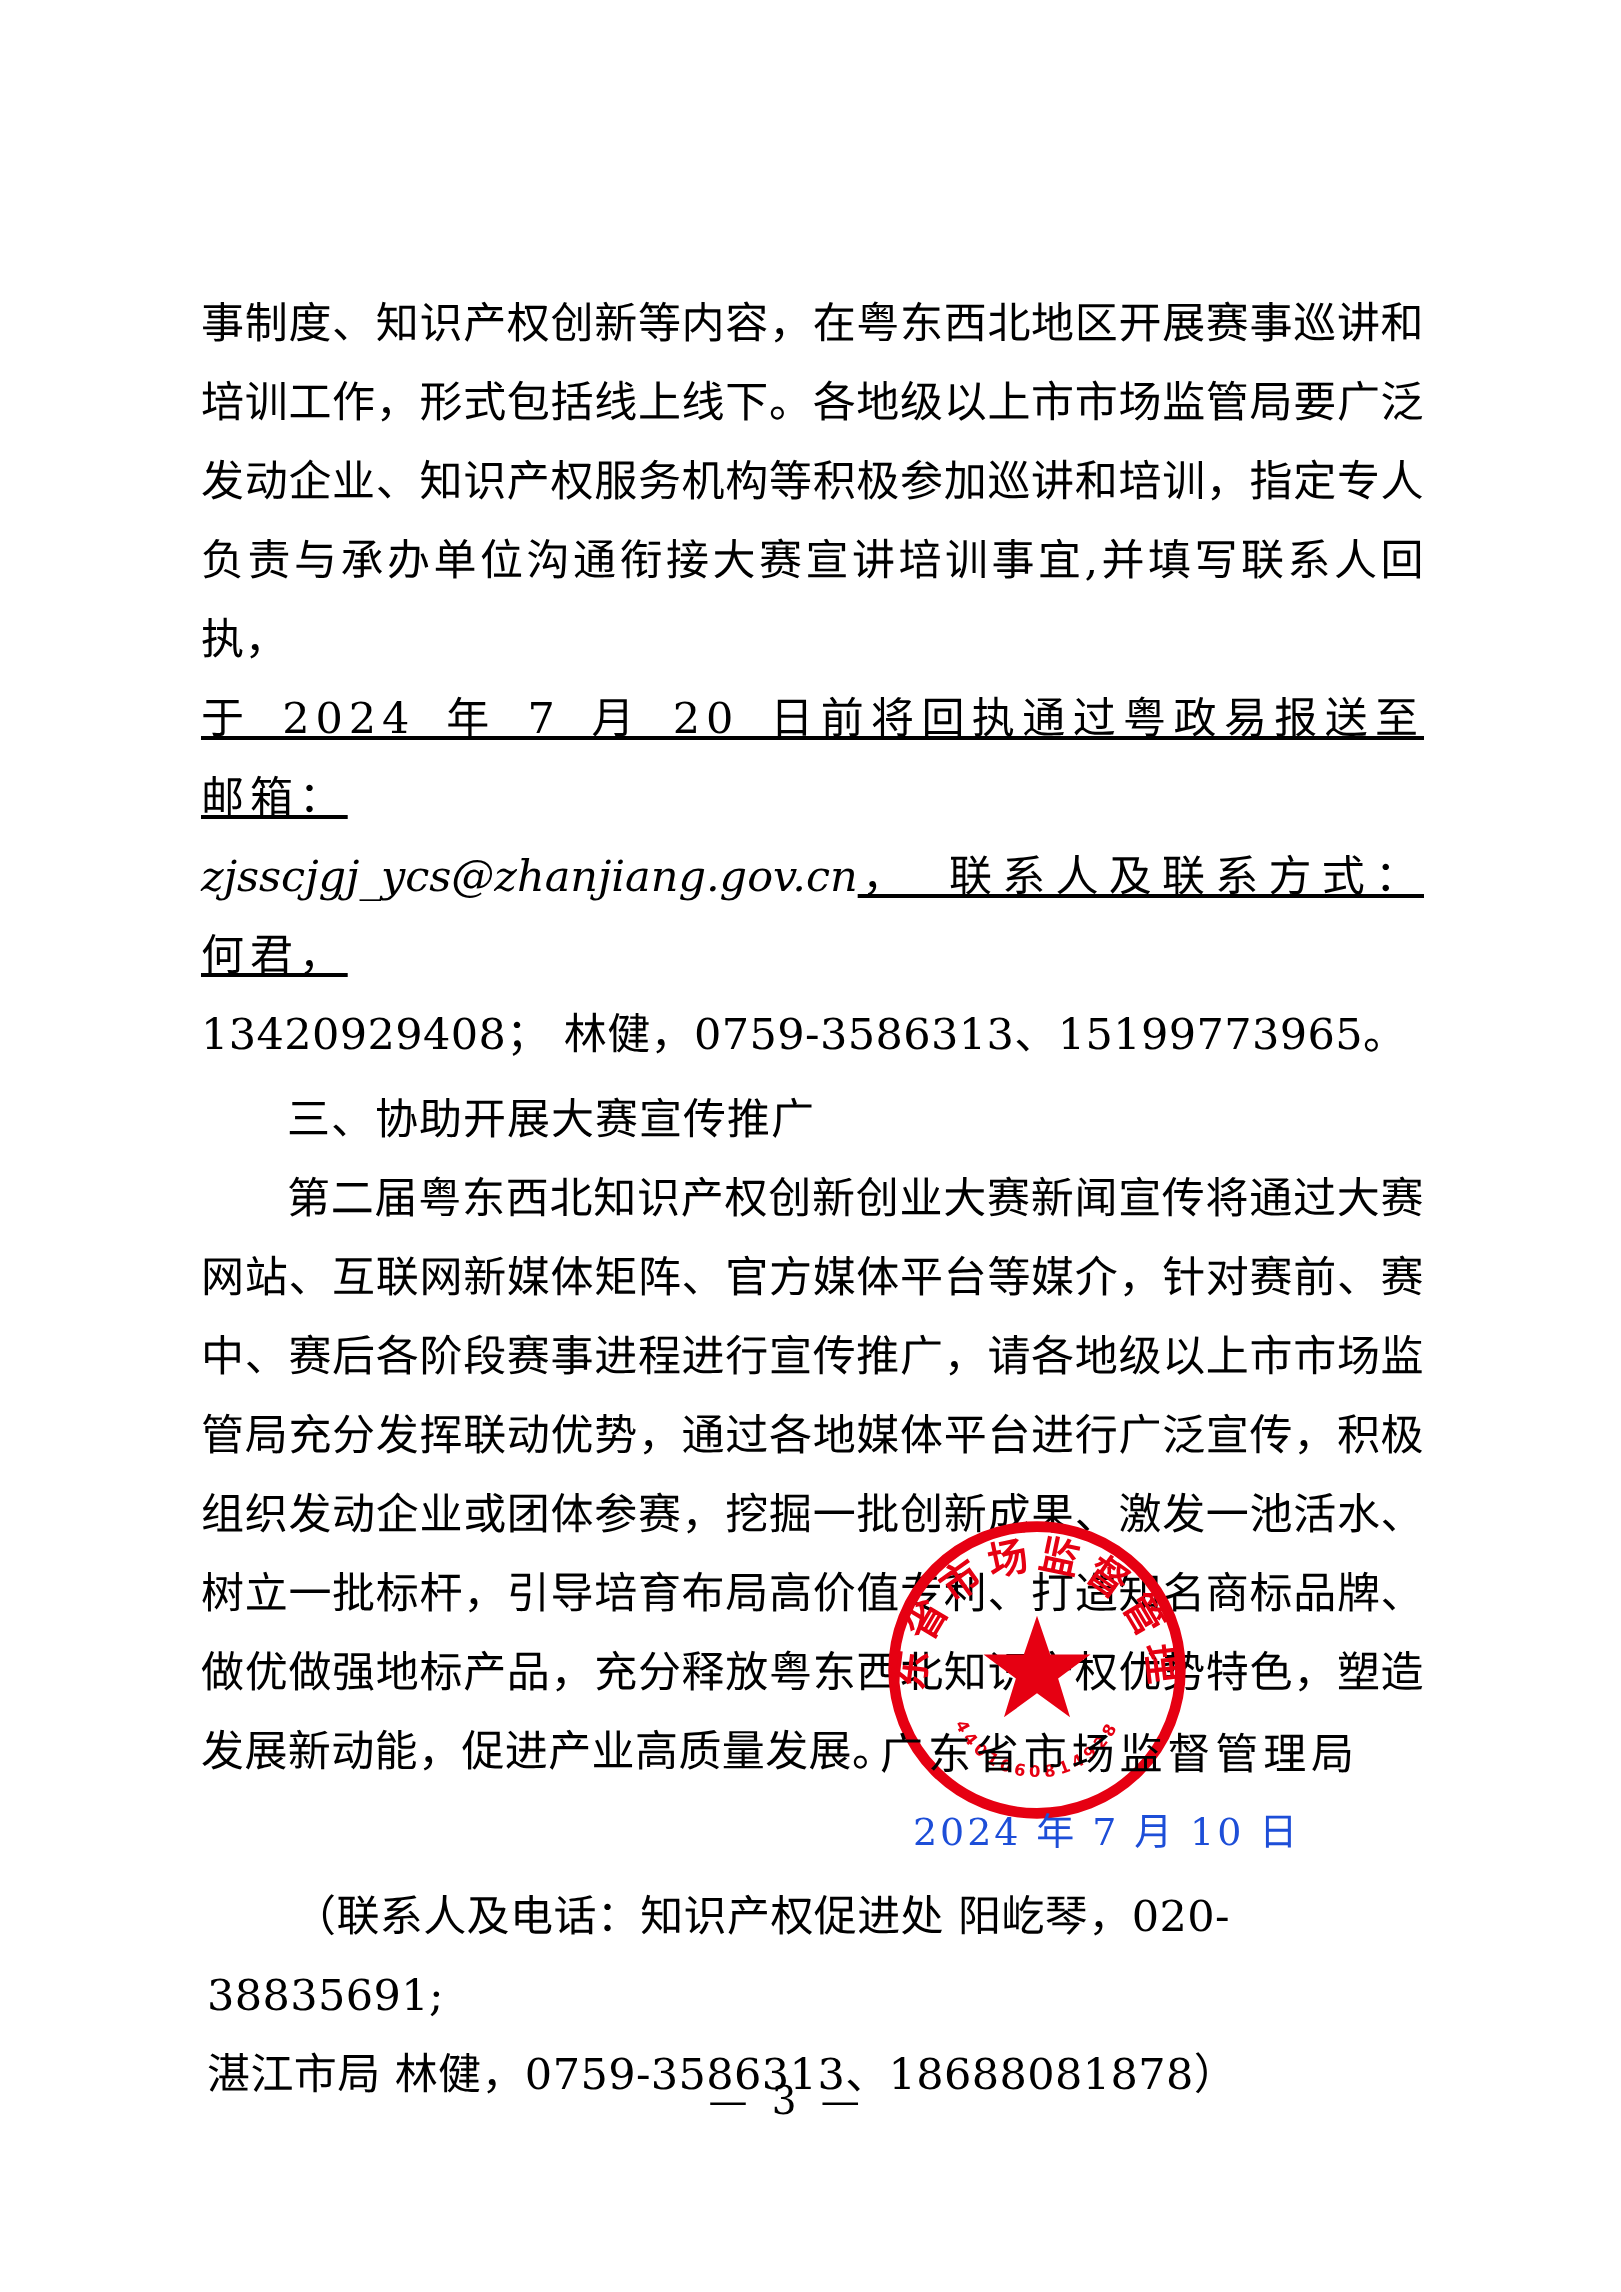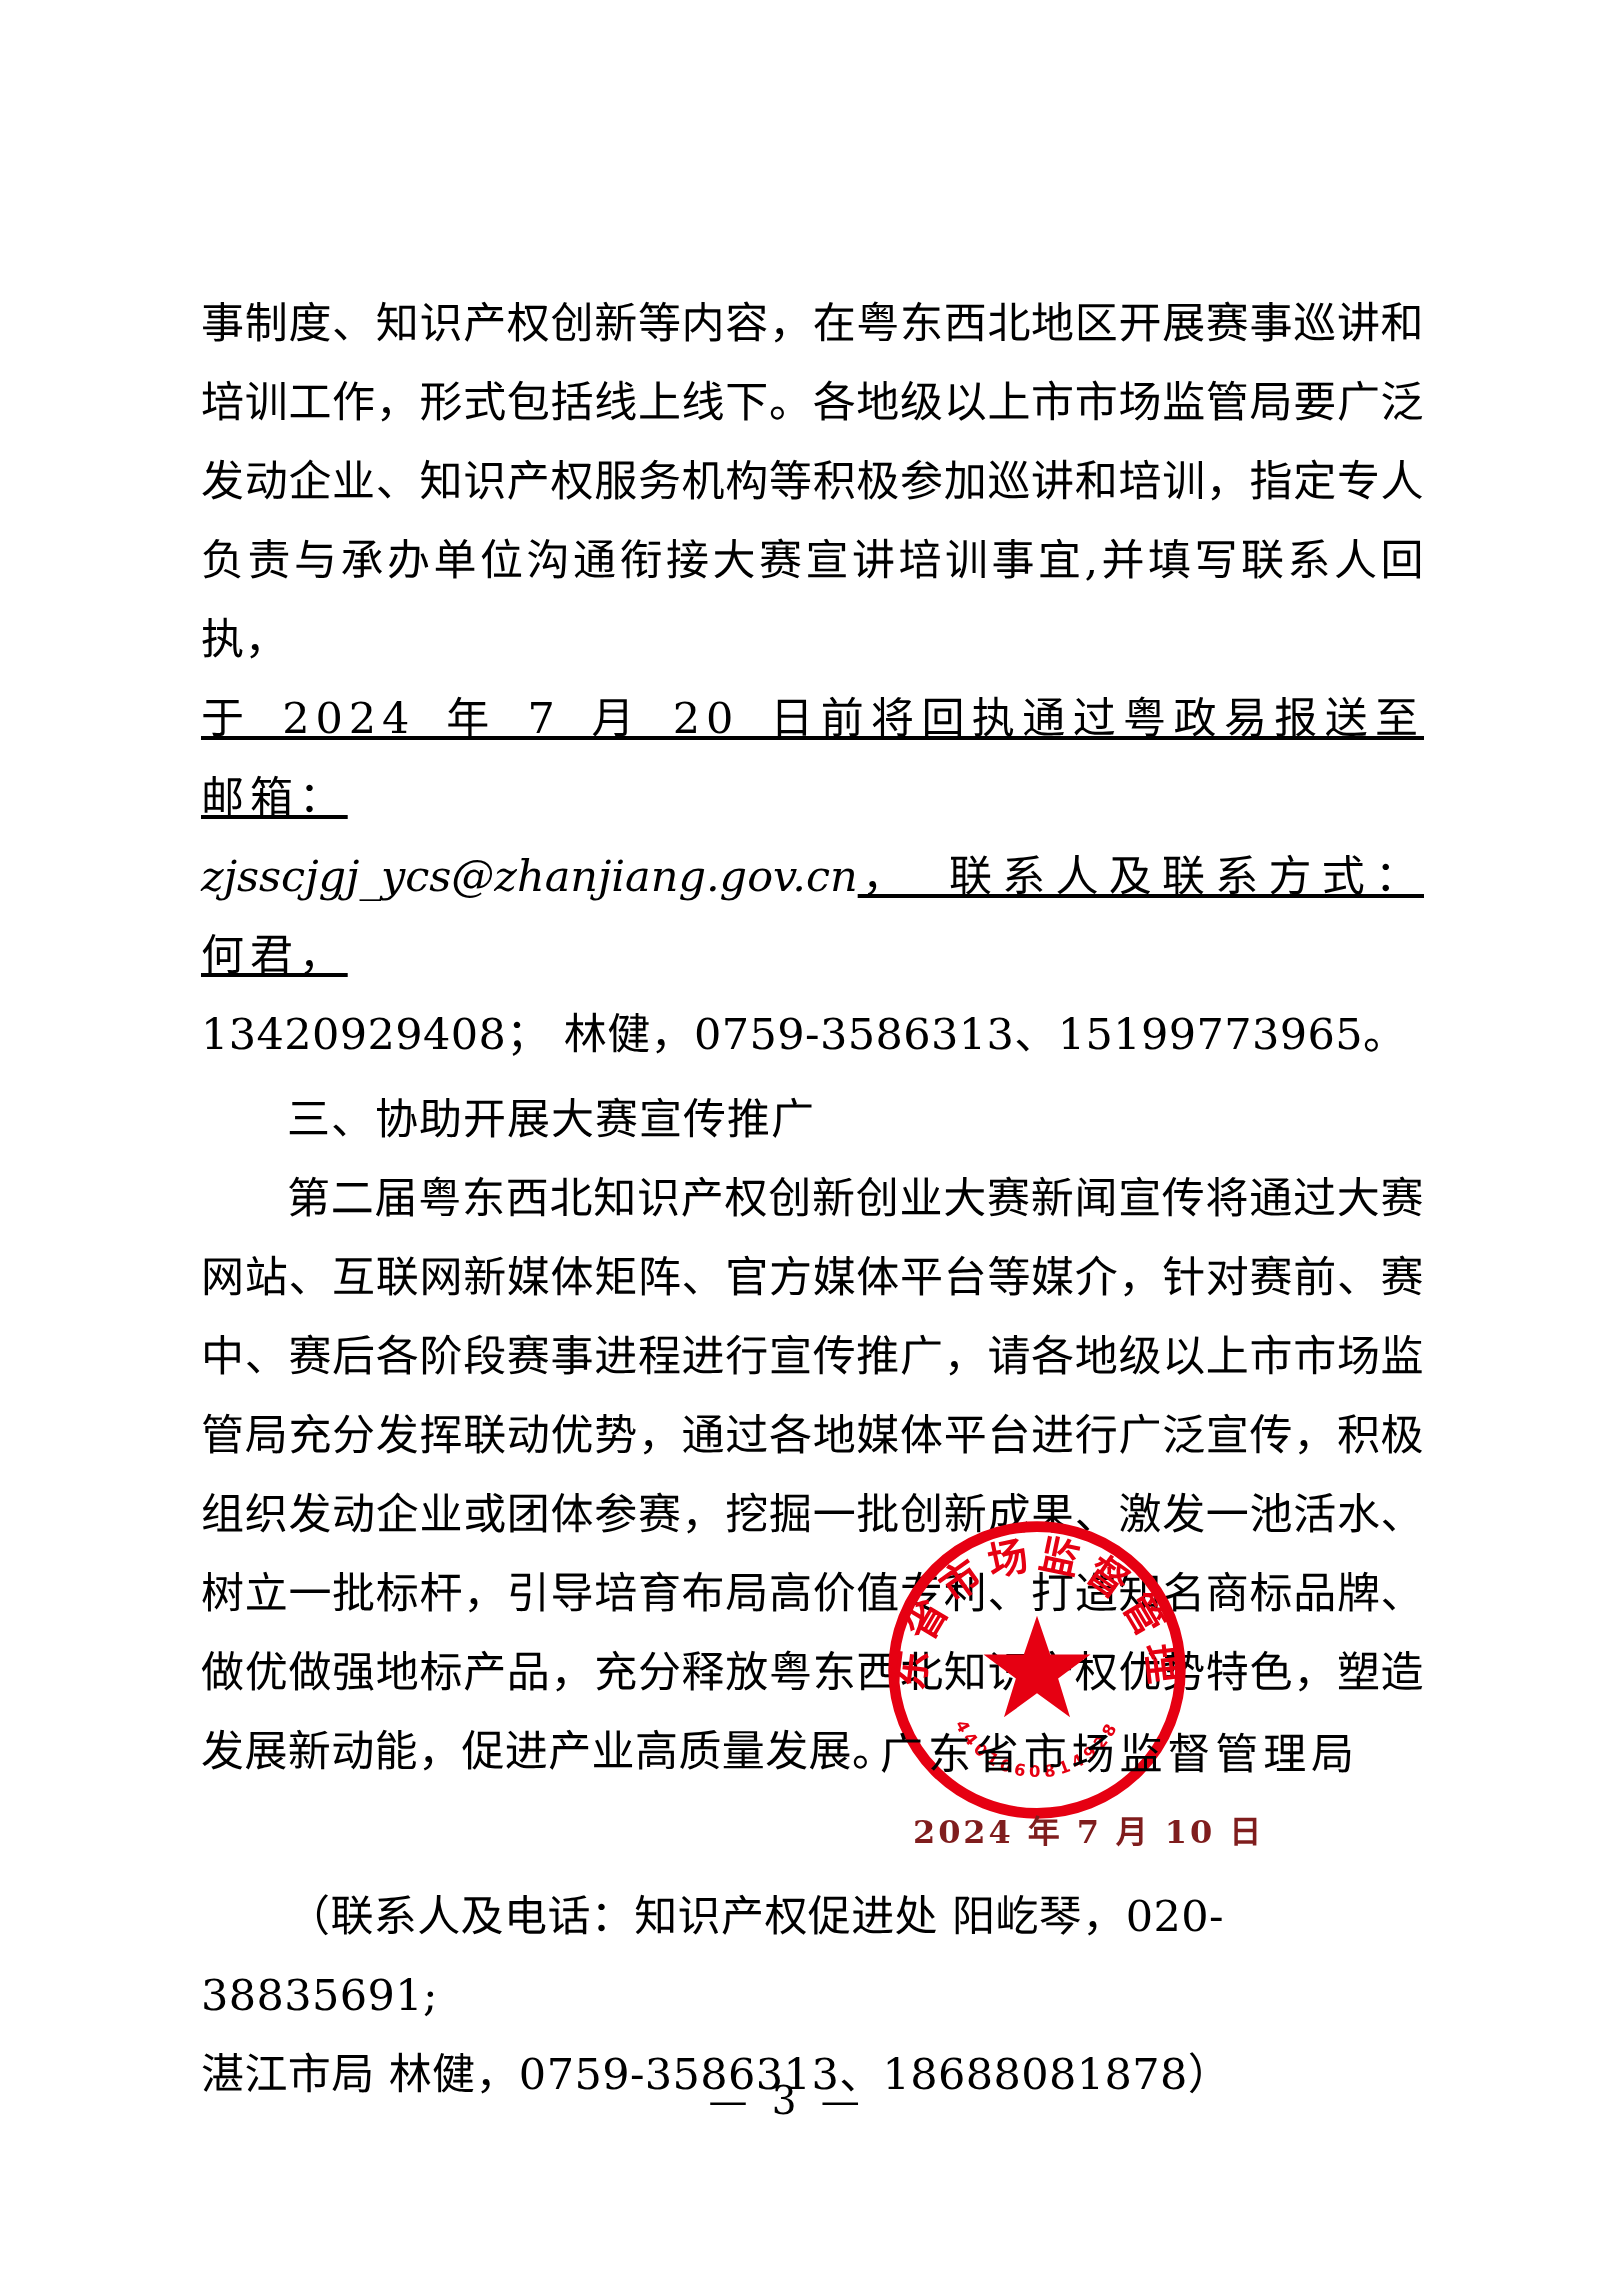--- a/index.html
+++ b/index.html
@@ -80,35 +80,34 @@
     font-size: 43px;
     line-height: 78px;
     color: #000000;
     letter-spacing: 4.9px;
     white-space: nowrap;
     position: relative;
     z-index: 3;
   }
   .sign-date {
     font-family: "DejaVu Serif", "Liberation Serif", serif;
-    font-size: 32px;
+    font-size: 38px;
     line-height: 78px;
-    color: #7f1d1d;
+    color: #1d4ed8;
     letter-spacing: 2.9px;
     white-space: nowrap;
     position: relative;
     z-index: 3;
     padding-left: 33px;
-    font-weight: bold;
   }
 
   
   .notes-block {
     position: absolute;
-    left: 201px;
+    left: 207px;
     top: 1877px;
     width: 1223px;
   }
   .note-line {
     font-family: "DejaVu Serif", "Liberation Serif", serif;
     font-size: 43px;
     line-height: 79px;
     color: #000000;
     margin: 0;
     letter-spacing: 0.4px;

